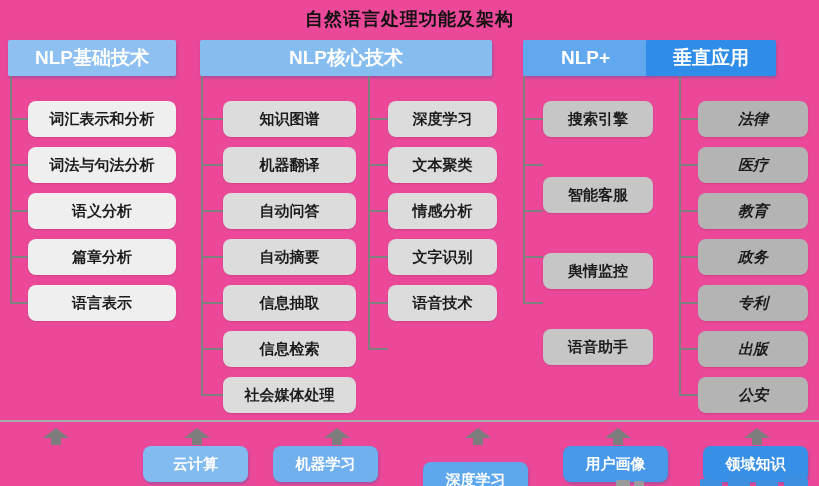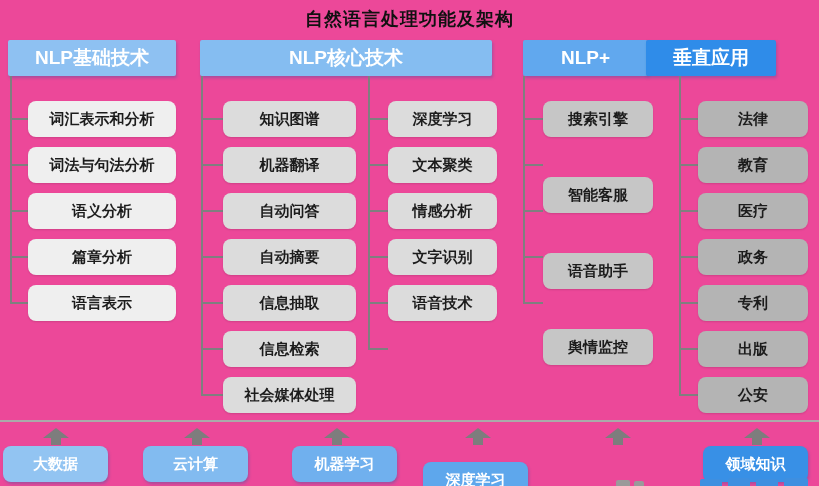--- a/index.html
+++ b/index.html
@@ -23,21 +23,21 @@
   .stack{position:absolute;display:flex;flex-direction:column;gap:10px;}
   .stack1{left:28px;top:101px;width:148px;}
   .stack2l{left:223px;top:101px;width:133px;}
   .stack2r{left:388px;top:101px;width:109px;}
   .stack3{left:543px;top:101px;width:110px;gap:40px;}
   .stack4{left:698px;top:101px;width:110px;}
   .node{
     height:36px;border-radius:8px;display:flex;align-items:center;justify-content:center;
     font-size:15px;font-weight:600;color:#1c1c1c;box-shadow:0 1px 2px rgba(0,0,0,.12);
   }
-  .g1{background:#efefef;} .g2{background:#dcdcdc;} .g3{background:#c6c6c6;} .g4{background:#b4b4b4;}
+  .g1{background:#efefef;} .g2{background:#dcdcdc;} .g3{background:#c6c6c6;} .g4{background:#b4b4b4;font-style:italic;}
   .vline{position:absolute;width:2px;background:#7f7f7f;}
   .tick{position:absolute;height:2px;background:#7f7f7f;}
   .baseline{position:absolute;left:0;top:420px;width:819px;height:2px;background:#aaaaaa;}
   .arrow{position:absolute;top:428px;width:26px;height:17px;}
   .arrow .head{width:0;height:0;border-left:13px solid transparent;border-right:13px solid transparent;border-bottom:10px solid #7d7d7d;}
   .arrow .stem{width:10px;height:7px;background:#7d7d7d;margin:0 auto;}
   .fbox{
     position:absolute;top:446px;width:105px;height:36px;border-radius:8px;color:#fff;
     font-size:15px;font-weight:bold;display:flex;align-items:center;justify-content:center;
     box-shadow:1px 2px 3px rgba(40,90,160,.35);
@@ -121,28 +121,28 @@
     <div class="node g2">深度学习</div>
     <div class="node g2">文本聚类</div>
     <div class="node g2">情感分析</div>
     <div class="node g2">文字识别</div>
     <div class="node g2">语音技术</div>
   </div>
 
   <div class="stack stack3">
     <div class="node g3">搜索引擎</div>
     <div class="node g3">智能客服</div>
+    <div class="node g3">舆情监控</div>
     <div class="node g3">语音助手</div>
-    <div class="node g3">舆情监控</div>
   </div>
 
   <div class="stack stack4">
     <div class="node g4">法律</div>
+    <div class="node g4">医疗</div>
     <div class="node g4">教育</div>
-    <div class="node g4">医疗</div>
     <div class="node g4">政务</div>
     <div class="node g4">专利</div>
     <div class="node g4">出版</div>
     <div class="node g4">公安</div>
   </div>
 
   <div class="baseline"></div>
 
   <div class="arrow" style="left:43px;">
       <div class="head"></div>
@@ -162,24 +162,24 @@
     </div>
   <div class="arrow" style="left:605px;">
       <div class="head"></div>
       <div class="stem"></div>
     </div>
   <div class="arrow" style="left:744px;">
       <div class="head"></div>
       <div class="stem"></div>
     </div>
 
-  <div class="fbox" style="left:3px;background:#92c4f2;">大数据</div>
   <div class="fbox" style="left:143px;background:#82bbf0;">云计算</div>
-  <div class="fbox" style="left:292px;background:#70b0ee;">机器学习</div>
+  <div class="fbox" style="left:273px;background:#70b0ee;">机器学习</div>
   <div class="fbox" style="left:423px;background:#5ea7ec;margin-top:16px;">深度学习</div>
+  <div class="fbox" style="left:563px;background:#4899e9;">用户画像</div>
   <div class="fbox" style="left:703px;background:#3890e6;">领域知识</div>
 
   <div class="watermark">
     <div class="wm-frag wm-gray" style="left:8px;width:14px;height:6px;"></div>
     <div class="wm-frag wm-gray" style="left:26px;width:10px;height:5px;"></div>
     <div class="wm-frag wm-blue" style="left:92px;width:22px;height:7px;"></div>
     <div class="wm-frag wm-blue" style="left:120px;width:22px;height:8px;"></div>
     <div class="wm-frag wm-blue" style="left:148px;width:22px;height:7px;"></div>
     <div class="wm-frag wm-blue" style="left:176px;width:24px;height:8px;"></div>
   </div>

